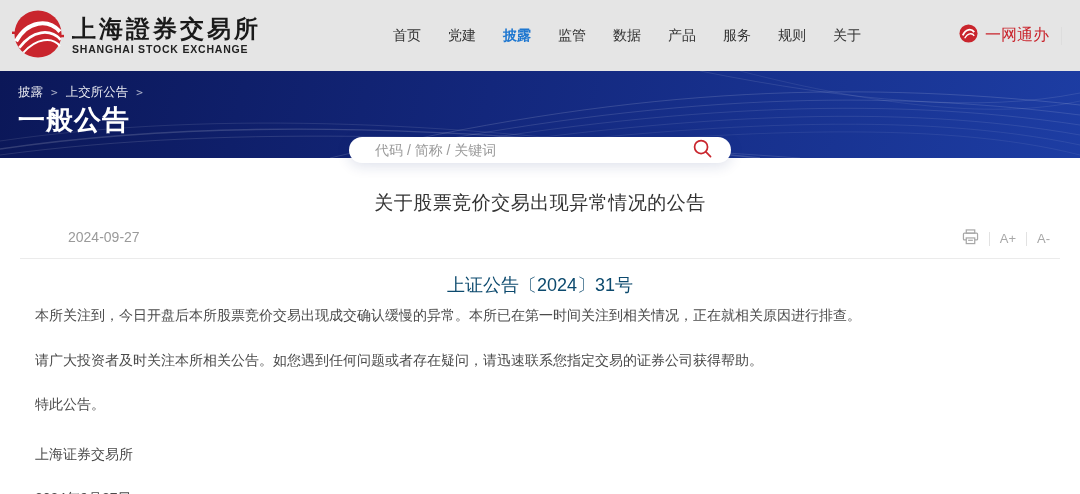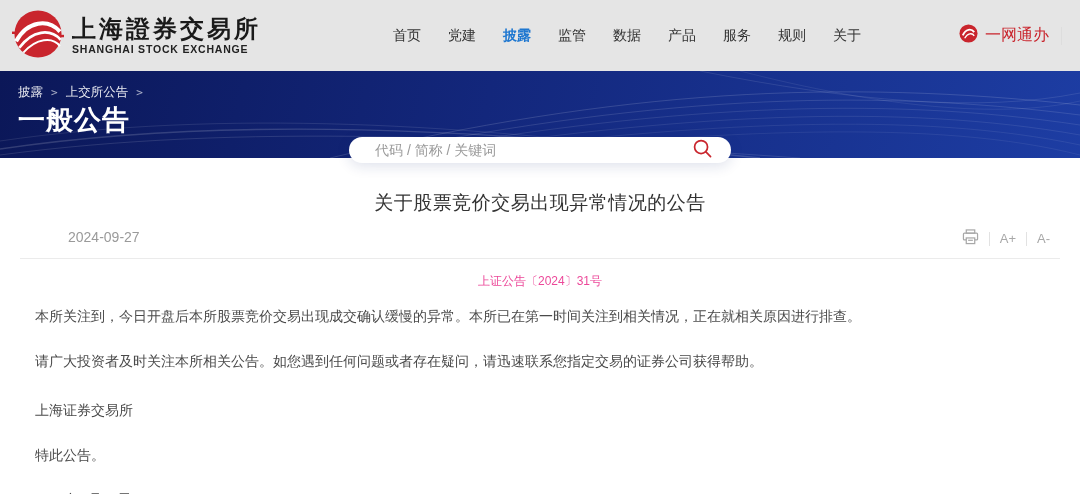--- a/index.html
+++ b/index.html
@@ -42,23 +42,23 @@
 
   
   .art-title { margin-top: 27px; text-align: center; font-size: 19px; font-weight: 400; color: #333; letter-spacing: .5px; }
   .meta-row { margin-top: 13px; padding: 0 30px 0 20px; display: flex; align-items: flex-start; margin-left: 48px; }
   .date { font-size: 14px; color: #9a9a9a; }
   .tools { margin-left: auto; display: flex; align-items: center; gap: 10px; }
   .tools button { border: none; background: none; color: #a8a8a8; font-size: 13px; cursor: pointer;
     display: flex; align-items: center; font-family: "Liberation Sans", "DejaVu Sans", sans-serif; }
   .vline { width: 1px; height: 14px; background: #e2e2e2; }
   hr.rule { border: none; border-top: 1px solid #ebebeb; margin: 10px 20px 0; }
-  .doc-num { margin-top: 14px; text-align: center; font-size: 12px; color: #ec4899; }
+  .doc-num { margin-top: 14px; text-align: center; font-size: 18px; color: #0c4a6e; }
   .body-p { font-size: 14px; color: #4a4a4a; line-height: 27.5px; padding: 0 20px 0 35px; margin-top: 17px; }
-  .body-p.first { margin-top: 13px; }
+  .body-p.first { margin-top: 5px; }
   .body-p.sig { margin-top: 22px; }
 
   
   .share-row { margin: 16px 0 0 25px; display: flex; align-items: center; gap: 7px; }
   .share-label { font-size: 12px; color: #9a9a9a; margin-right: 2px; }
   .share-btn { width: 37px; height: 31px; border: 1px solid #e8e8e8; background: #fff; border-radius: 2px;
     display: flex; align-items: center; justify-content: center; cursor: pointer; text-decoration: none; }
 </style>
 </head>
 <body>
@@ -166,22 +166,22 @@
       <span class="vline"></span>
       <button>A-</button>
     </div>
   </div>
 
   <hr class="rule">
 
   <p class="doc-num">上证公告〔2024〕31号</p>
   <p class="body-p first">本所关注到，今日开盘后本所股票竞价交易出现成交确认缓慢的异常。本所已在第一时间关注到相关情况，正在就相关原因进行排查。</p>
   <p class="body-p">请广大投资者及时关注本所相关公告。如您遇到任何问题或者存在疑问，请迅速联系您指定交易的证券公司获得帮助。</p>
+  <p class="body-p">特此公告。</p>
   <p class="body-p sig">上海证券交易所</p>
-  <p class="body-p">特此公告。</p>
   <p class="body-p">2024年9月27日</p>
 
   <div class="share-row">
     <span class="share-label">分享:</span>
     <a class="share-btn">
       <span>
         <svg width="20" height="17" viewBox="0 0 22 18">
           <ellipse cx="8.5" cy="12" rx="7.5" ry="5.2" fill="#9d9d9d"></ellipse>
           <circle cx="8.5" cy="12" r="3" fill="#fff"></circle>
           <circle cx="8.5" cy="12" r="1.3" fill="#9d9d9d"></circle>

